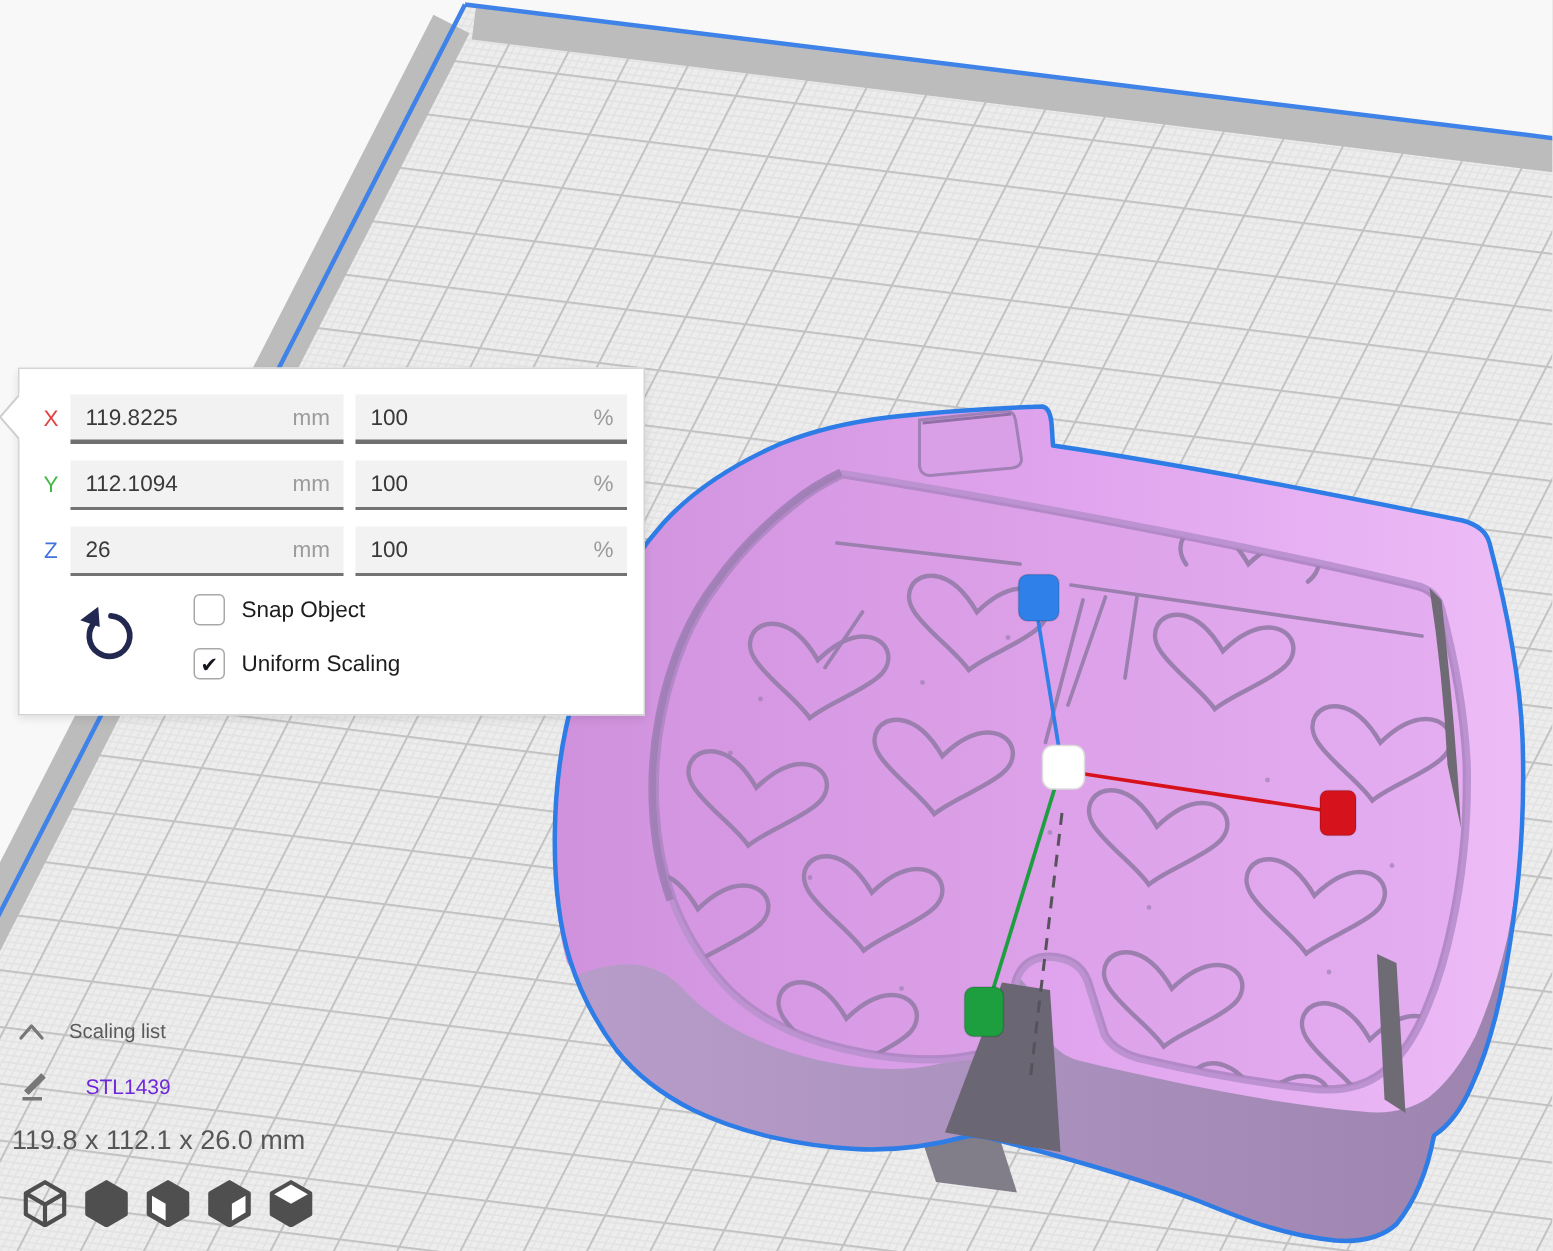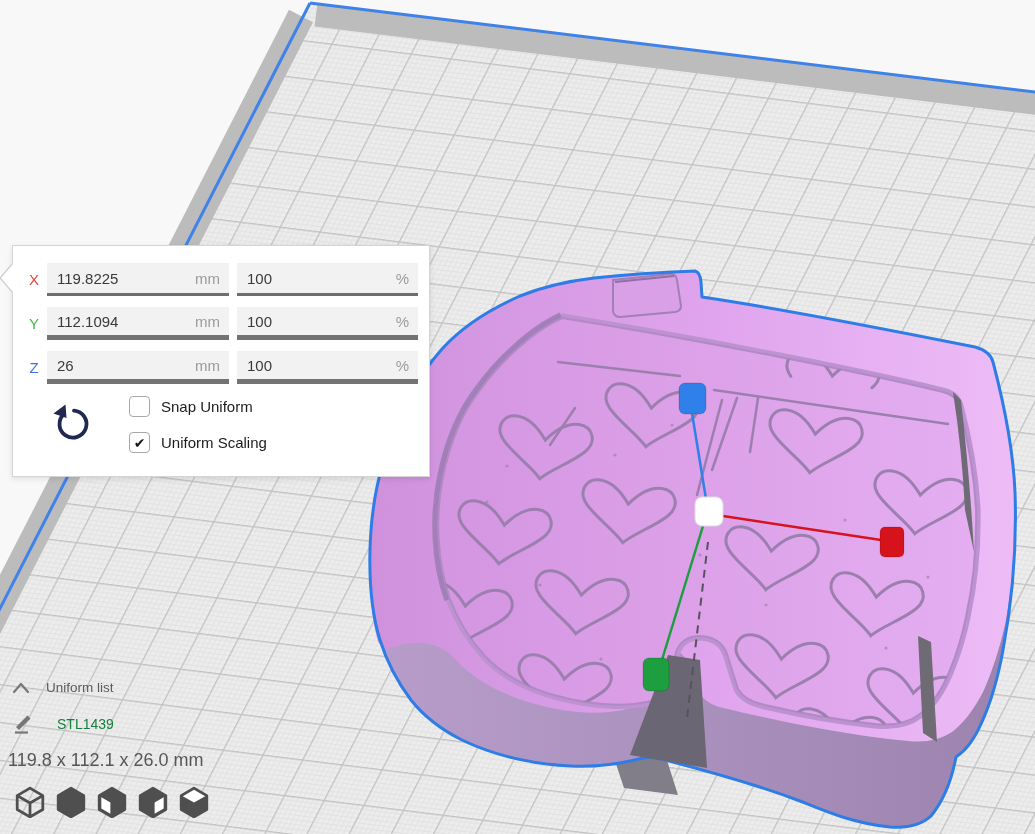--- a/index.html
+++ b/index.html
@@ -18,21 +18,21 @@
   .axis-row{position:absolute;left:8px;display:flex;align-items:stretch;height:33px;}
   .axis-row.row-x{top:17px;}
   .axis-row.row-y{top:61px;}
   .axis-row.row-z{top:105px;}
   .axis-label{width:26px;display:flex;align-items:center;justify-content:center;
       font-size:15px;}
   .axis-label.ax-x{color:#e04545;}
   .axis-label.ax-y{color:#43b943;}
   .axis-label.ax-z{color:#4372e0;}
   .field{display:flex;align-items:center;background:#f2f2f2;box-sizing:border-box;
-      border-bottom:5px solid #737373;}
+      border-bottom:2px solid #737373;}
   .row-x .field{border-bottom:3px solid #6f6f6f;}
   .field.mm{width:182px;}
   .field.pct{width:181px;margin-left:8px;}
   .field input{flex:1;min-width:0;border:none;background:transparent;outline:none;
       font-family:"Liberation Sans",sans-serif;font-size:15px;color:#3a3a3a;padding:0 0 0 10px;}
   .unit{color:#9b9b9b;font-size:15px;padding-right:9px;white-space:nowrap;text-align:center;}
   .reset-btn{position:absolute;left:36px;top:156px;width:44px;height:44px;border:none;
       background:none;padding:0;cursor:pointer;}
   .chk-row{position:absolute;left:116px;display:flex;align-items:center;gap:11px;cursor:pointer;}
   .chk-row.snap{top:150px;}
@@ -41,21 +41,21 @@
       border-radius:4px;display:flex;align-items:center;justify-content:center;
       font-size:14px;color:#16161f;line-height:1;}
   .chk-label{font-size:15px;color:#1c1c1c;}
 
   
   .obj-row{position:absolute;left:12px;top:680px;display:flex;align-items:center;gap:16px;
       z-index:4;cursor:pointer;}
   .obj-row .txt{font-size:13.5px;color:#5a5a5a;}
   .stl-row{position:absolute;left:13px;top:713px;display:flex;align-items:center;gap:22px;
       z-index:4;cursor:pointer;}
-  .stl-row .txt{font-size:14px;color:#15803d;text-align:right;}
+  .stl-row .txt{font-size:14px;color:#6d28d9;text-align:right;}
   .dims{position:absolute;left:8px;top:750px;font-size:18px;color:#565656;z-index:4;}
 
   
   .view-icons{position:absolute;left:15px;top:786px;display:flex;gap:11px;z-index:4;}
   .view-btn{width:30px;height:32px;border:none;background:none;padding:0;cursor:pointer;}
 </style>
 </head>
 <body>
 
 <div id="app">
@@ -264,33 +264,33 @@
 
     <button class="reset-btn">
       <svg width="44" height="44" viewBox="0 0 44 44">
         <path d="M15,12 A13.5,13.5 0 1 0 25,8.6" fill="none" stroke="#232850" stroke-width="3.8" stroke-linecap="round"></path>
         <polygon points="16.5,2.5 17.5,16 4.5,11.5" fill="#232850"></polygon>
       </svg>
     </button>
 
     <div class="chk-row snap">
       <span class="chk-box"></span>
-      <span class="chk-label">Snap Uniform</span>
+      <span class="chk-label">Snap Object</span>
     </div>
     <div class="chk-row uniform">
       <span class="chk-box">✔</span>
       <span class="chk-label">Uniform Scaling</span>
     </div>
   </div>
 
   <div class="obj-row">
     <svg width="18" height="12" viewBox="0 0 18 12">
       <polyline points="2,10 9,2 16,10" fill="none" stroke="#777" stroke-width="2.2" stroke-linecap="round" stroke-linejoin="round"></polyline>
     </svg>
-    <span class="txt">Uniform list</span>
+    <span class="txt">Scaling list</span>
   </div>
 
   <div class="stl-row">
     <svg width="22" height="22" viewBox="0 0 22 22">
       <path d="M3,14 L14,3 L17,6 L6,17 Z" fill="#777"></path>
       <path d="M14,3 L17,6" stroke="#777" stroke-width="1.5"></path>
       <line x1="2" y1="19.5" x2="15" y2="19.5" stroke="#777" stroke-width="2.2"></line>
     </svg>
     <span class="txt">STL1439</span>
   </div>

